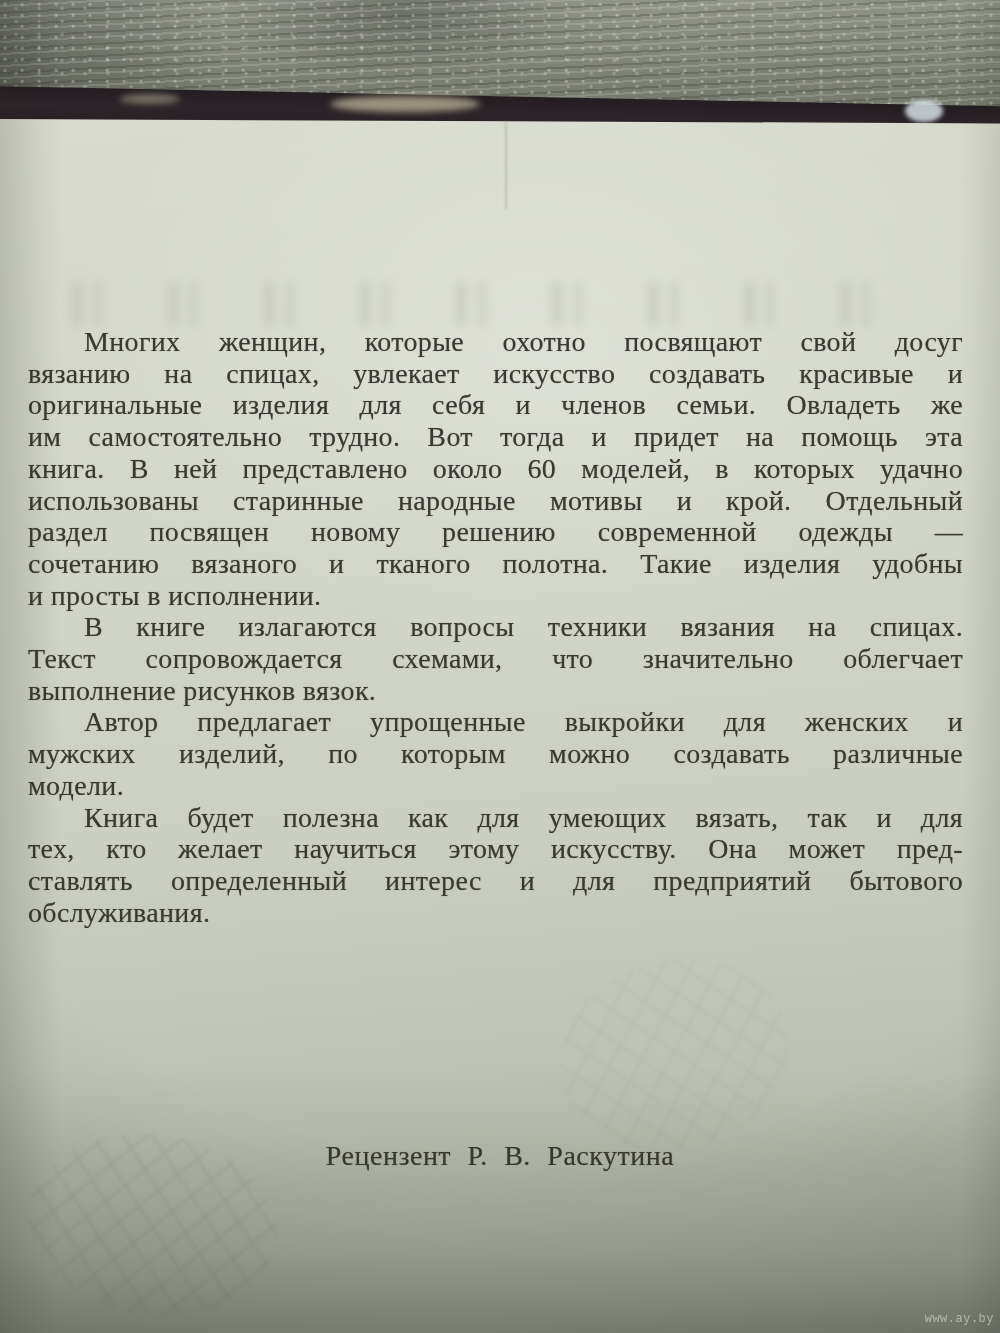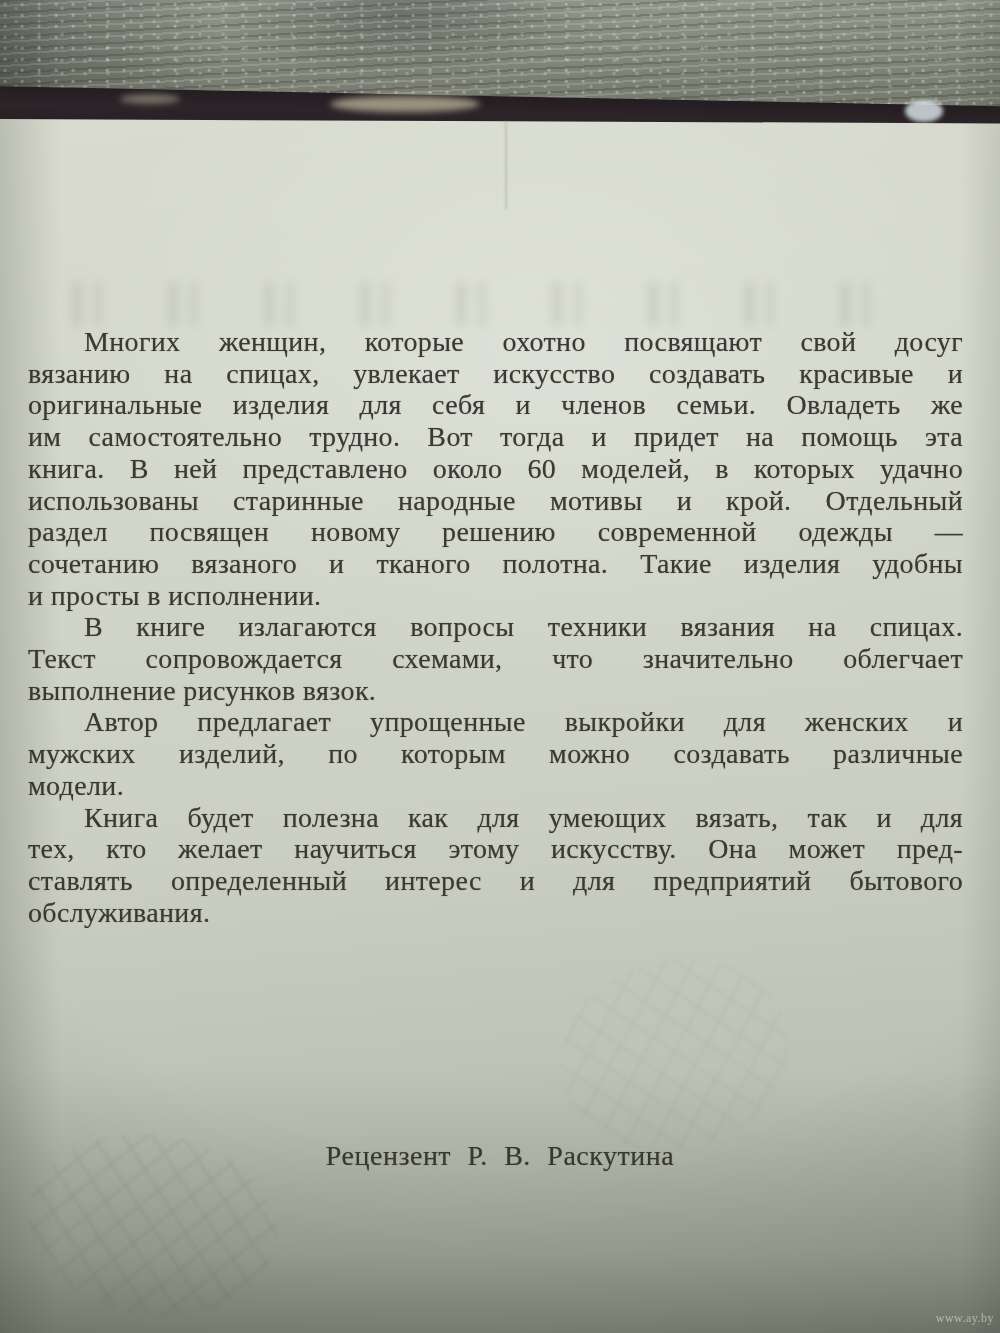--- a/index.html
+++ b/index.html
@@ -77,21 +77,21 @@
   
   .vignette{
     position:absolute;left:0;top:0;width:100%;height:100%;pointer-events:none;
     background:
       radial-gradient(ellipse 120% 90% at 52% 35%, transparent 58%, rgba(28,30,24,0.22) 100%),
       linear-gradient(180deg, rgba(255,255,255,0.05) 0%, transparent 12%, transparent 80%, rgba(30,32,26,0.16) 94%, rgba(24,26,21,0.30) 100%),
       linear-gradient(90deg, rgba(30,32,26,0.16) 0%, transparent 6%, transparent 96%, rgba(30,32,26,0.10) 100%);
   }
   .watermark{
     position:absolute;right:6px;bottom:7px;
-    font-family:Liberation Serif, serif;
+    font-family:Liberation Mono, monospace;
     font-size:12px;color:rgba(232,238,228,0.55);letter-spacing:0.5px;
   }
 </style>
 </head>
 <body>
 
 <div class="photo">
 
   <div class="fabric"></div>
 

